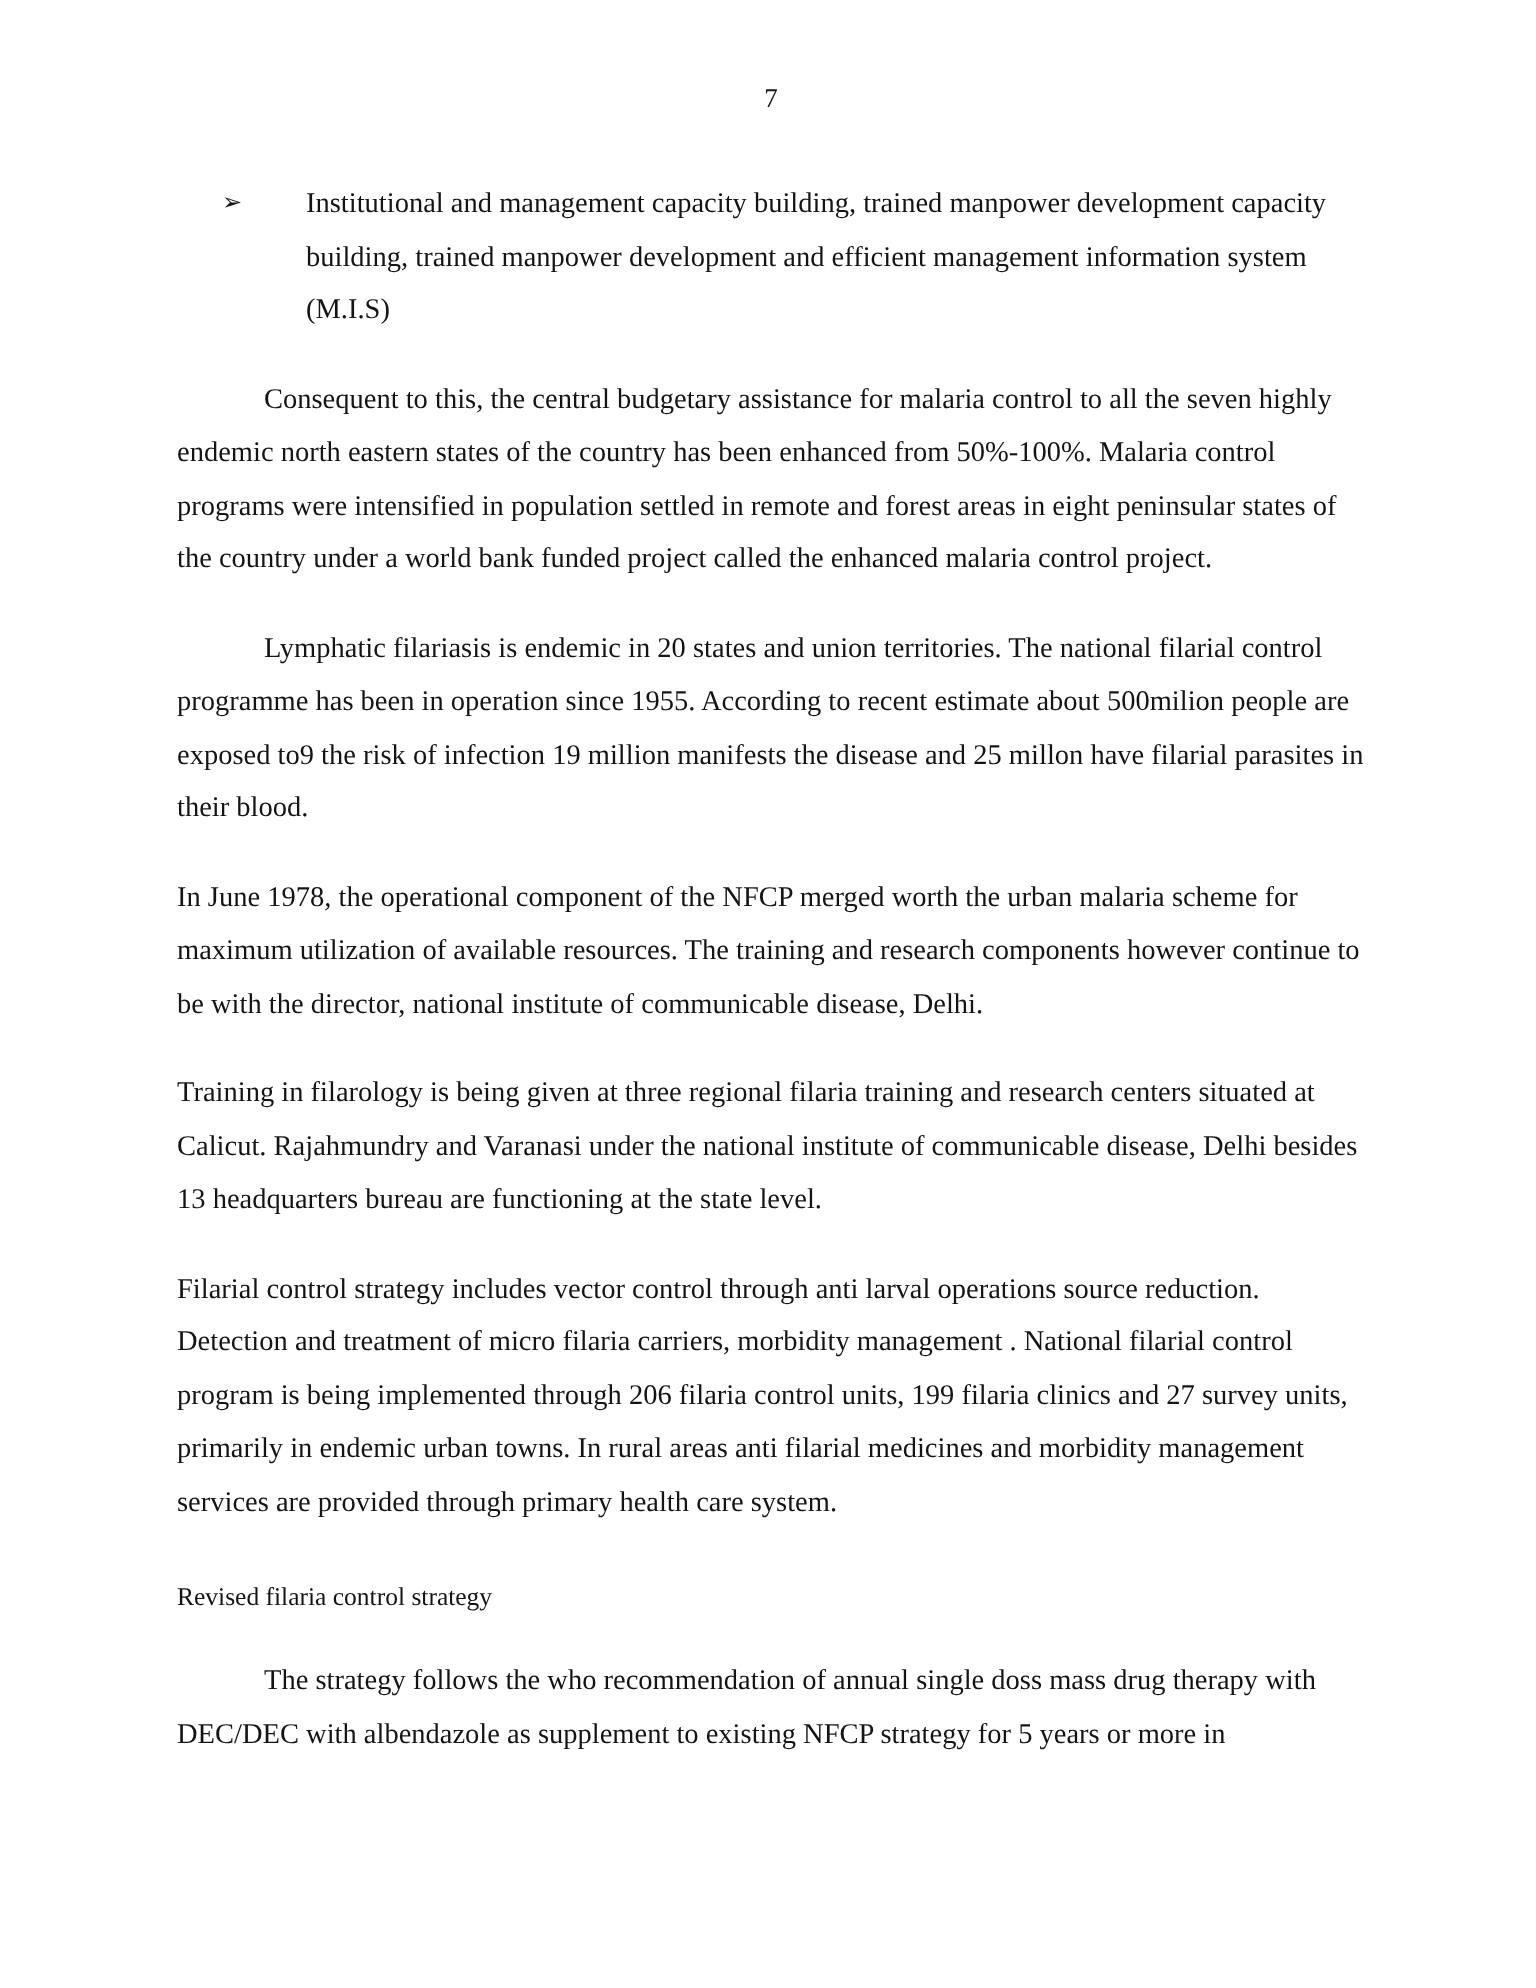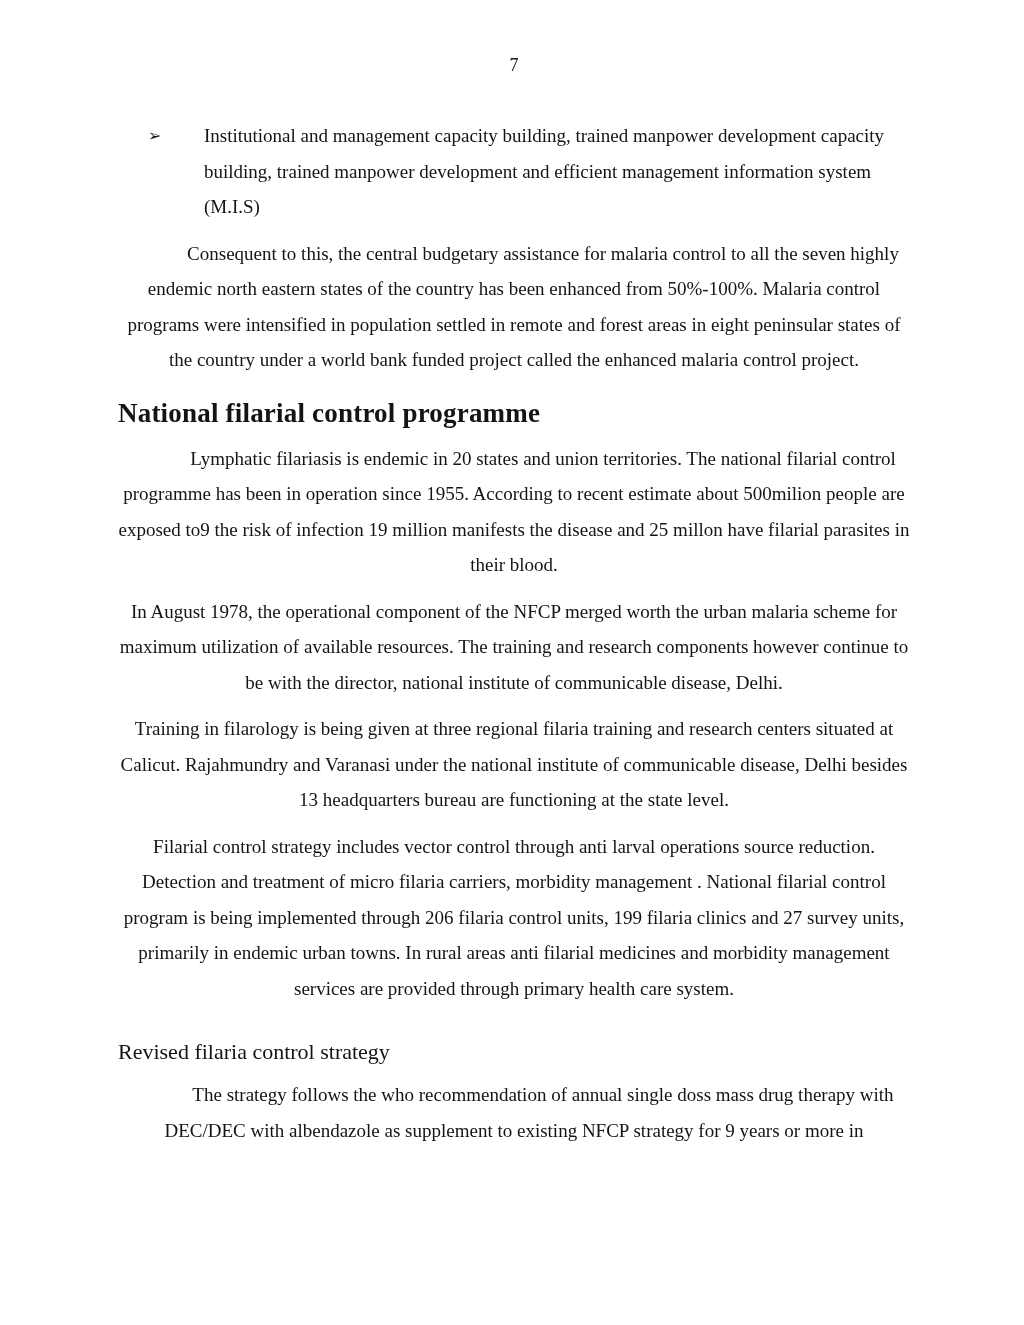--- a/index.html
+++ b/index.html
@@ -49,35 +49,35 @@
     width: 32px;
     font-size: 16px;
   }
   .bullet .btext {
     flex: 1;
     margin-left: 24px;
   }
   p.body {
     font-size: 19px;
     line-height: 35.5px;
-    margin: 11px 0 0 0;
-    text-align: center;
+    margin: 24px 0 0 0;
+    text-align: left;
   }
   p.indent {
     text-indent: 58px;
   }
   h1.doc-h1 {
     font-size: 27px;
     font-weight: bold;
     margin: 18px 0 0 0;
     line-height: 34px;
     letter-spacing: 0.2px;
   }
   h2.doc-h2 {
-    font-size: 22px;
+    font-size: 17px;
     font-weight: normal;
     margin: 32px 0 0 0;
     line-height: 28px;
   }
 </style>
 </head>
 <body>
 
 <div class="page">
 
@@ -86,28 +86,27 @@
 
     <div class="pagenum">7</div>
 
     <div class="bullet">
       <span class="marker">➢</span>
       <div class="btext">Institutional and management capacity building, trained manpower development capacity building, trained manpower development and efficient management information system (M.I.S)</div>
     </div>
 
     <p class="body indent">Consequent to this, the central budgetary assistance for malaria control to all the seven highly endemic north eastern states of the country has been enhanced from 50%-100%. Malaria control programs were intensified in population settled in remote and forest areas in eight peninsular states of the country under a world bank funded project called the enhanced malaria control project.</p>
 
-    <h1 class="doc-h1">National filarial control programme</h1>
 
     <p class="body indent">Lymphatic filariasis is endemic in 20 states and union territories.  The national filarial control programme has been in operation since 1955. According to recent estimate about 500milion people are exposed to9 the risk of infection 19 million manifests the disease and 25 millon have filarial parasites in their blood.</p>
 
-    <p class="body">In August 1978, the operational component of the NFCP merged worth the urban malaria scheme for maximum utilization of available resources. The training and research components however continue to be with the director, national institute of communicable disease, Delhi.</p>
+    <p class="body">In June 1978, the operational component of the NFCP merged worth the urban malaria scheme for maximum utilization of available resources. The training and research components however continue to be with the director, national institute of communicable disease, Delhi.</p>
 
     <p class="body">Training in filarology is being given at three regional filaria training and research centers situated at Calicut. Rajahmundry and Varanasi under the national institute of communicable disease, Delhi besides 13 headquarters bureau are functioning at the state level.</p>
 
     <p class="body">Filarial control strategy includes vector control through anti larval operations source reduction. Detection and treatment of micro filaria carriers, morbidity management . National filarial control program is being implemented through 206 filaria control units, 199 filaria clinics and 27 survey units, primarily in endemic urban towns. In rural areas anti filarial medicines and morbidity management services are provided through primary health care system.</p>
 
     <h2 class="doc-h2">Revised filaria control strategy</h2>
 
-    <p class="body indent">The strategy follows the who recommendation of annual single doss mass drug therapy with DEC/DEC with albendazole as supplement to existing NFCP strategy for 9 years or more in</p>
+    <p class="body indent">The strategy follows the who recommendation of annual single doss mass drug therapy with DEC/DEC with albendazole as supplement to existing NFCP strategy for 5 years or more in</p>
 
   </div>
 </div>
 
 </body></html>

